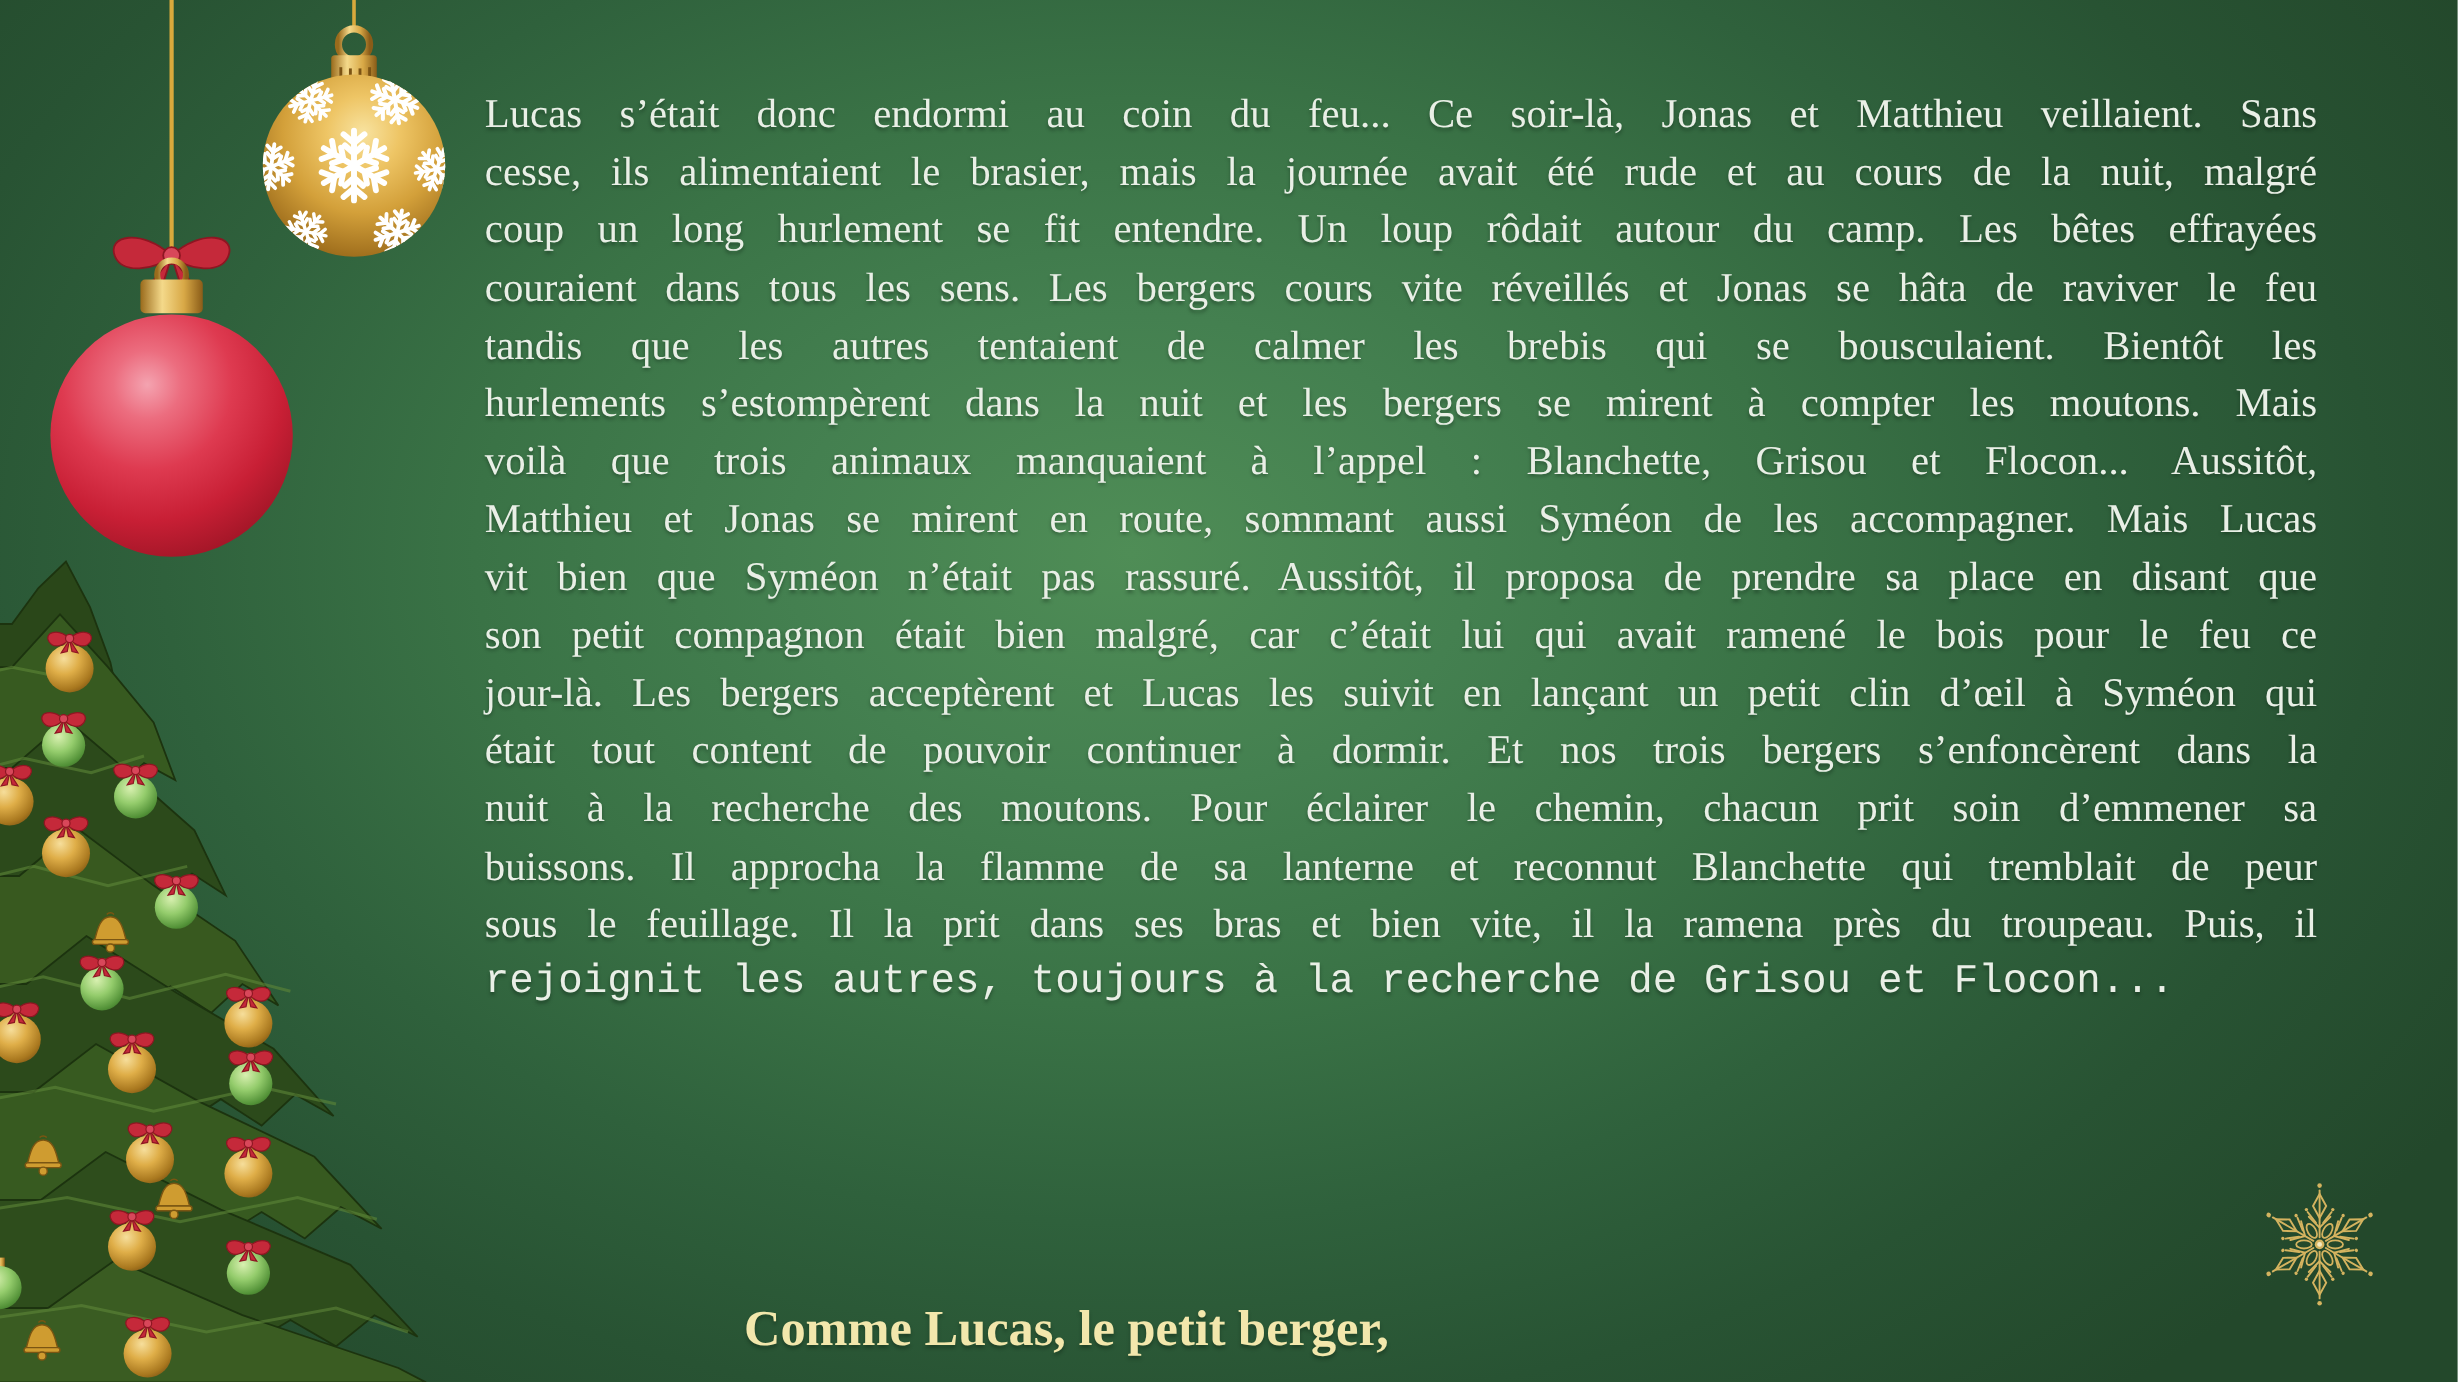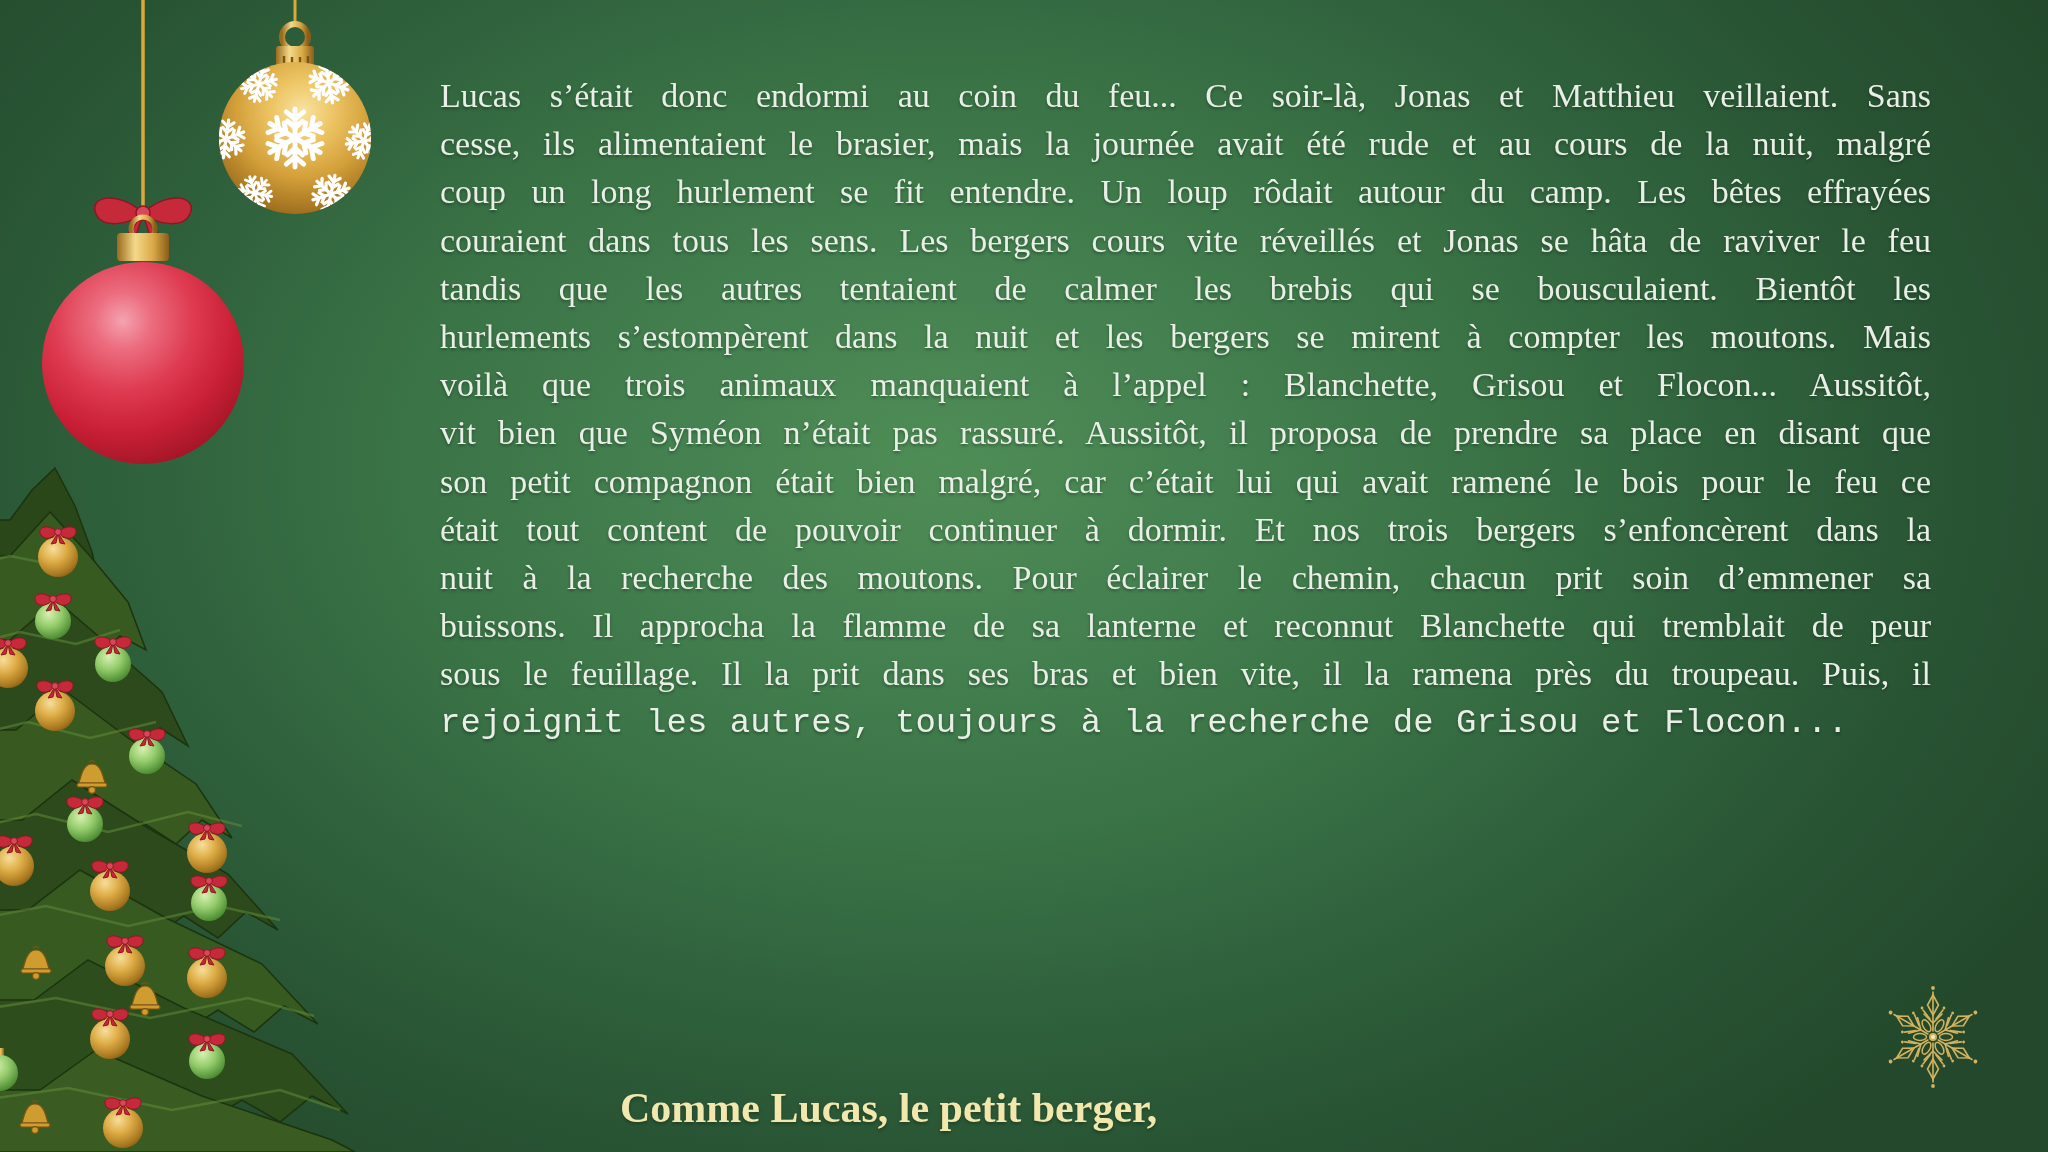--- a/index.html
+++ b/index.html
@@ -11,21 +11,21 @@
         #4f8d56 0%, #448050 22%, #3a7346 42%, #2f613c 62%, #285333 80%, #23482b 100%);
   }
   .layer{position:absolute;}
   
   #story{
     position:absolute;left:404px;top:72px;width:1527px;
     font-size:34px;line-height:48.2px;color:#e9efe6;
     text-shadow:0 2px 3px rgba(8,24,12,.38);
     word-spacing:0.06em;
   }
-  #story .story-line{text-align:justify;text-align-last:justify;white-space:normal;margin-left:36px;}
+  #story .story-line{text-align:justify;text-align-last:justify;white-space:normal;}
   #story .story-line.last{text-align-last:left;font-family:Liberation Mono, monospace;}
   
   #caption{
     position:absolute;left:620px;top:993px;
     font-family:"Liberation Serif", serif;font-weight:bold;
     font-size:42px;line-height:46px;color:#f2e7ac;
     text-shadow:0 2px 3px rgba(8,24,12,.35);
     white-space:pre;
   }
   svg{display:block;}
@@ -240,22 +240,24 @@
 </svg>
 
 <div id="story">
   <div class="story-line">Lucas s’était donc endormi au coin du feu... Ce soir-là, Jonas et Matthieu veillaient. Sans</div>
   <div class="story-line">cesse, ils alimentaient le brasier, mais la journée avait été rude et au cours de la nuit, malgré</div>
   <div class="story-line">coup un long hurlement se fit entendre. Un loup rôdait autour du camp. Les bêtes effrayées</div>
   <div class="story-line">couraient dans tous les sens. Les bergers cours vite réveillés et Jonas se hâta de raviver le feu</div>
   <div class="story-line">tandis que les autres tentaient de calmer les brebis qui se bousculaient. Bientôt les</div>
   <div class="story-line">hurlements s’estompèrent dans la nuit et les bergers se mirent à compter les moutons. Mais</div>
   <div class="story-line">voilà que trois animaux manquaient à l’appel : Blanchette, Grisou et Flocon... Aussitôt,</div>
+  <div class="story-line">Matthieu et Jonas se mirent en route, sommant aussi Syméon de les accompagner. Mais Lucas</div>
   <div class="story-line">vit bien que Syméon n’était pas rassuré. Aussitôt, il proposa de prendre sa place en disant que</div>
   <div class="story-line">son petit compagnon était bien malgré, car c’était lui qui avait ramené le bois pour le feu ce</div>
+  <div class="story-line">jour-là. Les bergers acceptèrent et Lucas les suivit en lançant un petit clin d’œil à Syméon qui</div>
   <div class="story-line">était tout content de pouvoir continuer à dormir. Et nos trois bergers s’enfoncèrent dans la</div>
   <div class="story-line">nuit à la recherche des moutons. Pour éclairer le chemin, chacun prit soin d’emmener sa</div>
   <div class="story-line">buissons. Il approcha la flamme de sa lanterne et reconnut Blanchette qui tremblait de peur</div>
   <div class="story-line">sous le feuillage. Il la prit dans ses bras et bien vite, il la ramena près du troupeau. Puis, il</div>
   <div class="story-line last">rejoignit les autres, toujours à la recherche de Grisou et Flocon...</div>
 </div>
 
 <div id="caption">
   <div class="cap1">Comme Lucas, le petit berger,</div>
   

